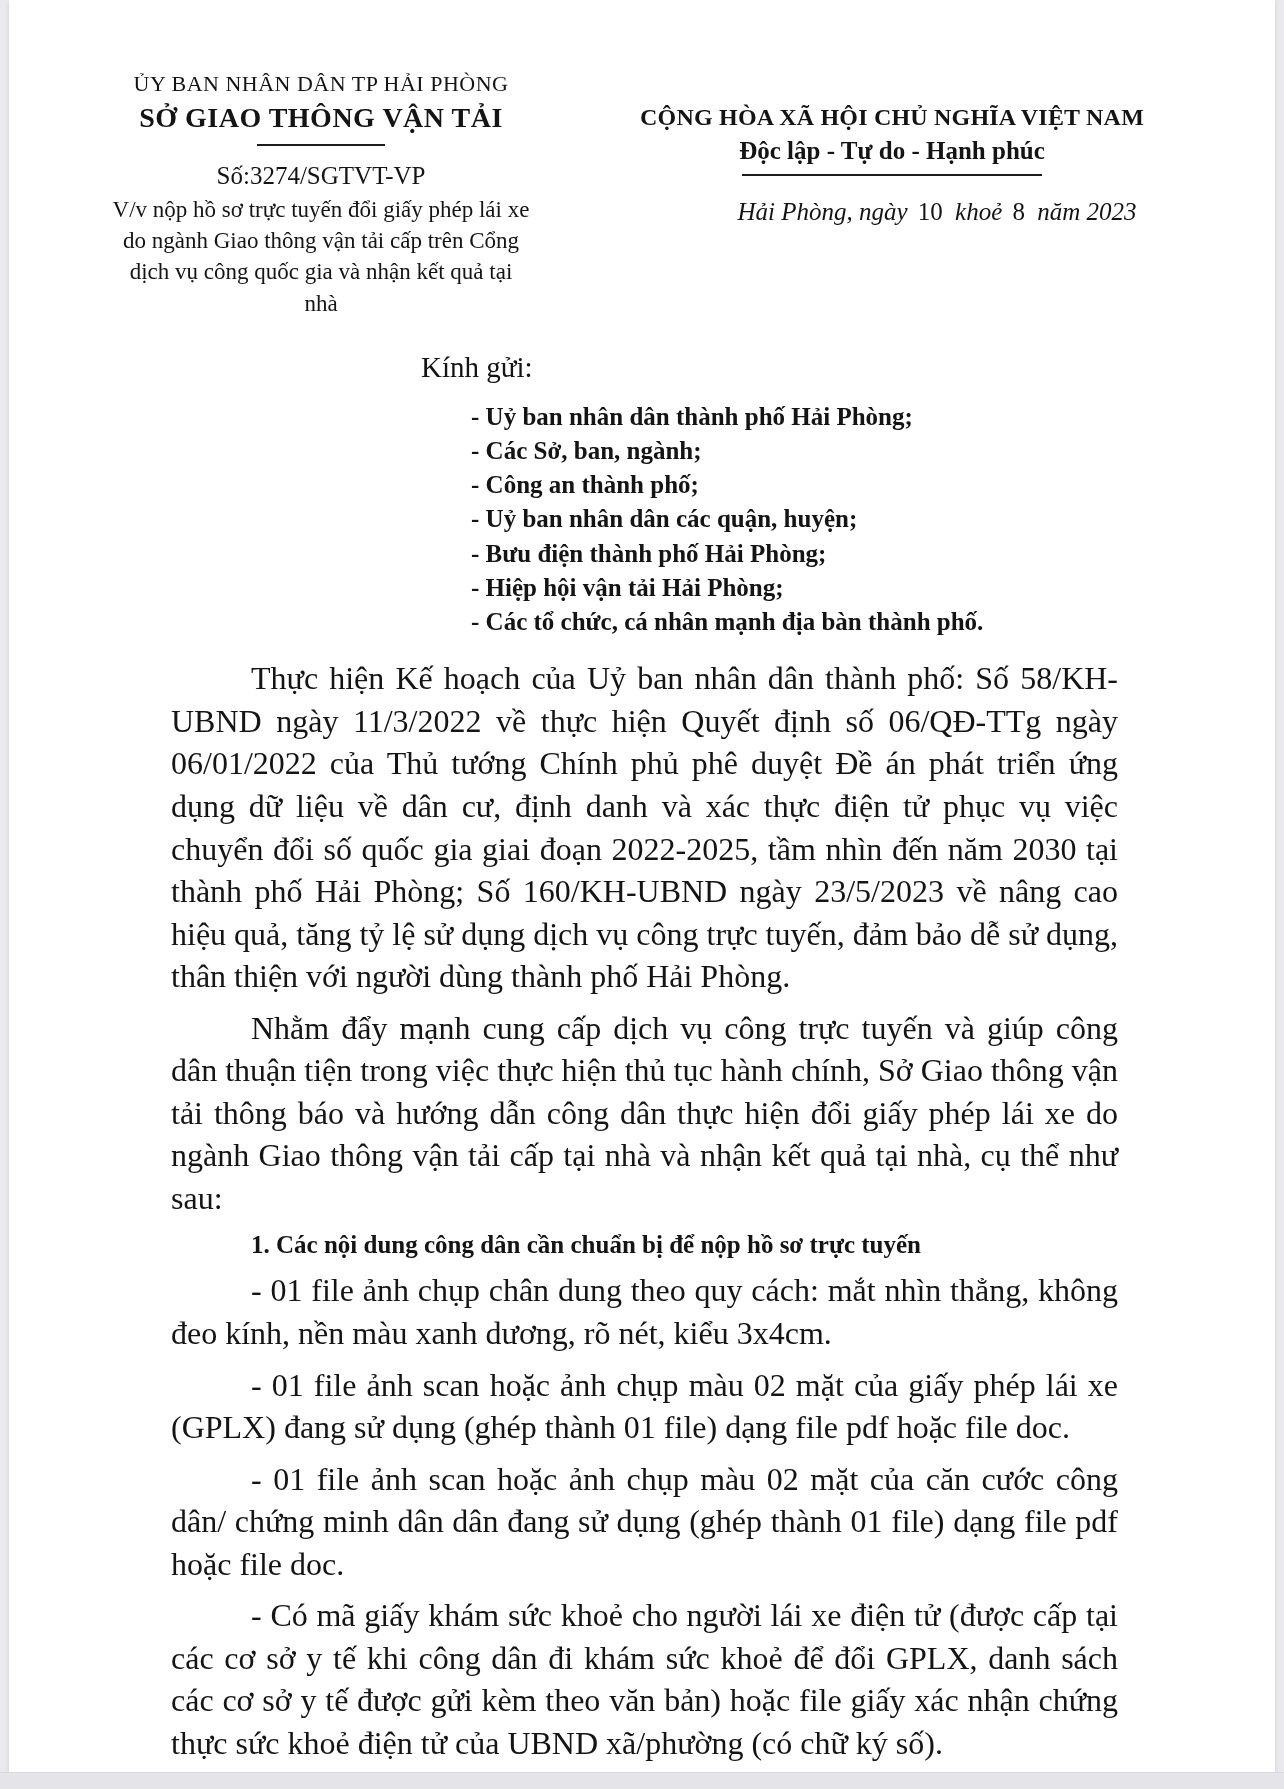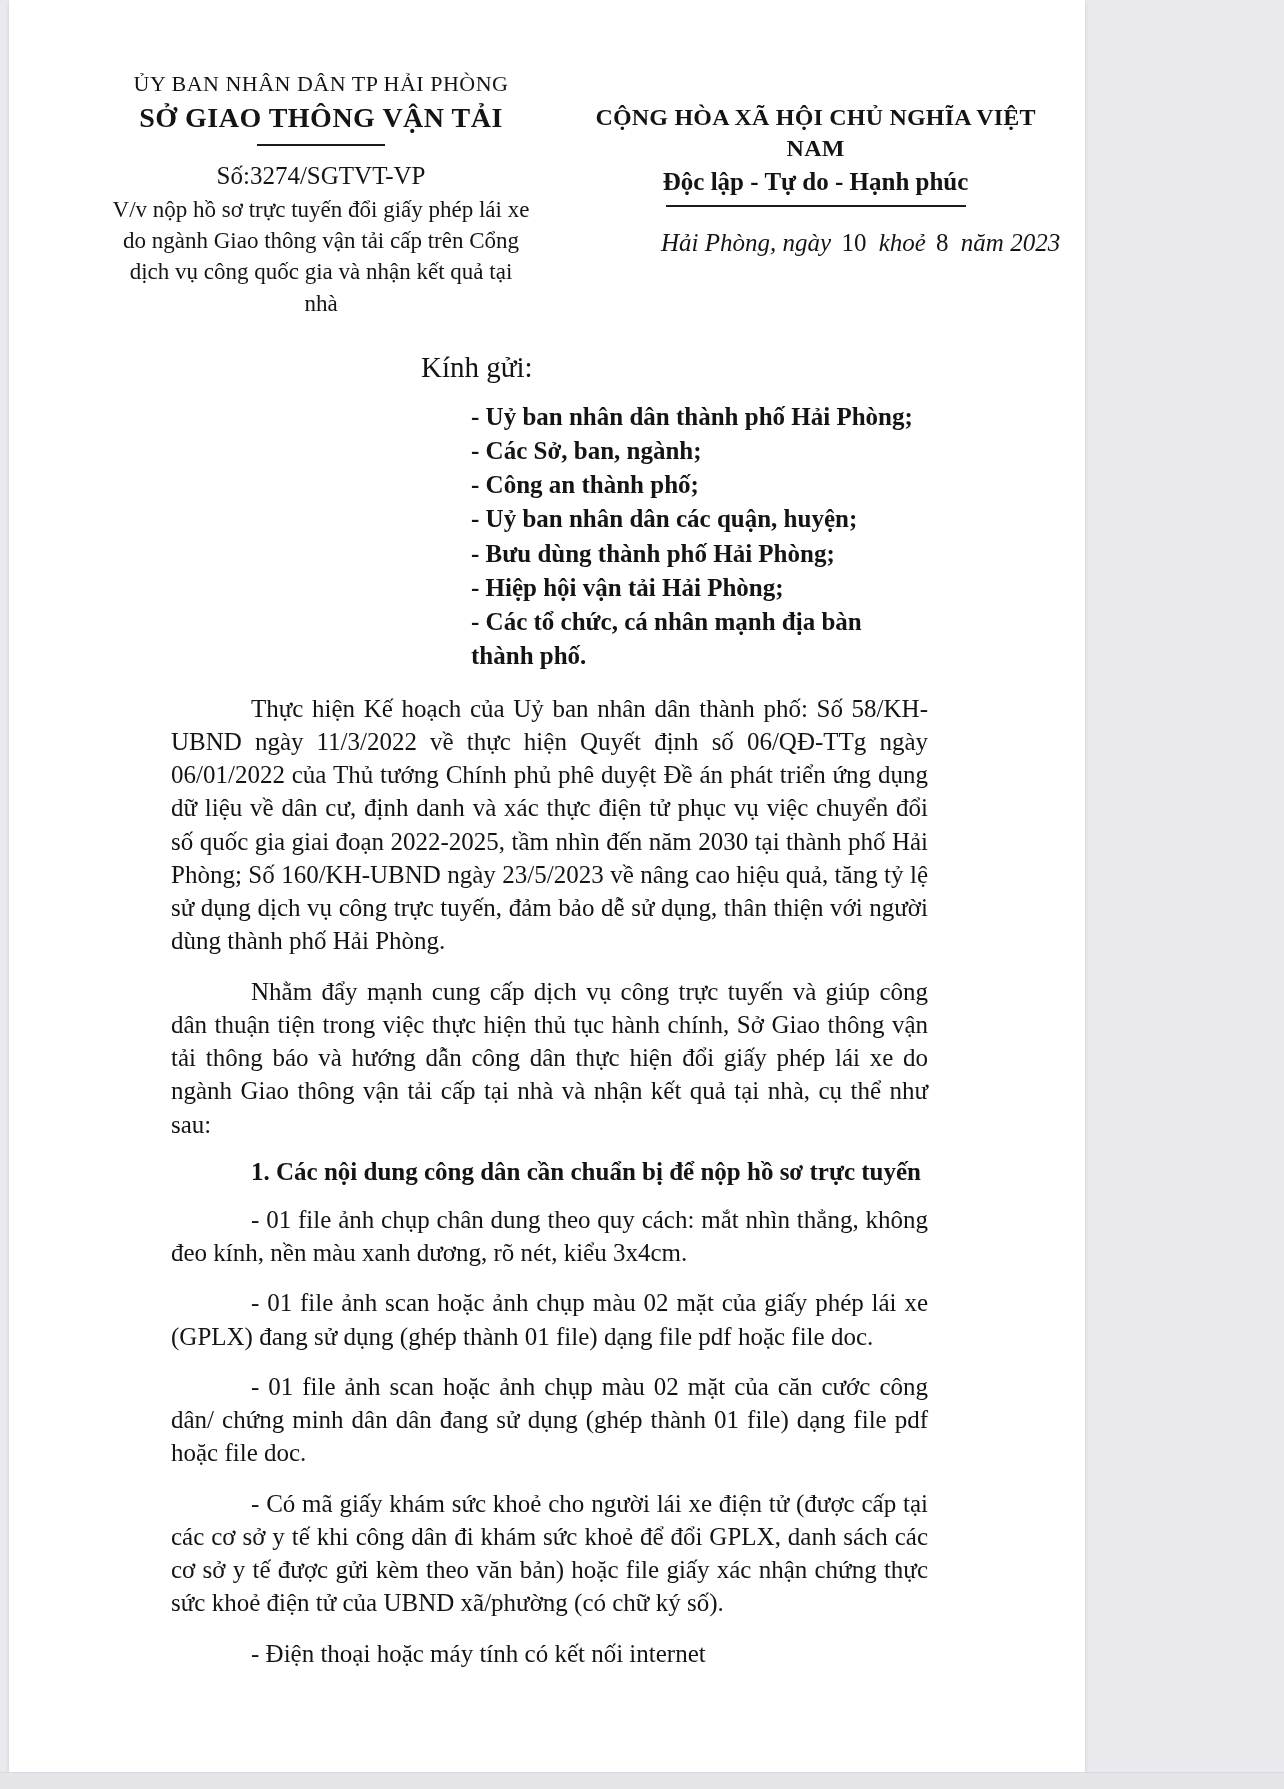--- a/index.html
+++ b/index.html
@@ -14,21 +14,21 @@
     height: 1789px;
     margin: 0 auto;
     position: relative;
     overflow: hidden;
     background: #e9e9ee;
   }
   .page {
     position: absolute;
     left: 9px;
     top: 0;
-    width: 1076px;
+    width: 1266px;
     height: 1772px;
     background: #ffffff;
     box-sizing: border-box;
     padding: 70px 62px 40px 62px;
     box-shadow: 0 2px 4px rgba(0,0,0,0.12);
   }
   
   .header-row {
     display: flex;
     align-items: flex-start;
@@ -104,25 +104,25 @@
     font-size: 29px;
     margin: 32px 0 16px 250px;
   }
   .recipients {
     margin-left: 300px;
     font-size: 25px;
     line-height: 1.37;
   }
   .recipient-line { margin: 0; font-weight: bold; }
   .para {
-    font-size: 25px;
+    font-size: 32px;
     line-height: 1.33;
     text-align: justify;
     text-indent: 80px;
-    margin: 17px 0;
+    margin: 9px 0;
   }
   .section-heading {
     font-size: 25px;
     font-weight: bold;
     text-indent: 80px;
     margin: 12px 0 10px 0;
   }
   .first-para { margin-top: 18px; }
   
   .page-bottom-edge {
@@ -165,21 +165,21 @@
     </div>
 
     <div class="content">
       <div class="salutation">Kính gửi:</div>
 
       <div class="recipients">
         <div class="recipient-line">- Uỷ ban nhân dân thành phố Hải Phòng;</div>
         <div class="recipient-line">- Các Sở, ban, ngành;</div>
         <div class="recipient-line">- Công an thành phố;</div>
         <div class="recipient-line">- Uỷ ban nhân dân các quận, huyện;</div>
-        <div class="recipient-line">- Bưu dùng thành phố Hải Phòng;</div>
+        <div class="recipient-line">- Bưu điện thành phố Hải Phòng;</div>
         <div class="recipient-line">- Hiệp hội vận tải Hải Phòng;</div>
         <div class="recipient-line">- Các tổ chức, cá nhân mạnh địa bàn thành phố.</div>
       </div>
 
       <p class="para first-para">Thực hiện Kế hoạch của Uỷ ban nhân dân thành phố: Số 58/KH-UBND ngày 11/3/2022 về thực hiện Quyết định số 06/QĐ-TTg ngày 06/01/2022 của Thủ tướng Chính phủ phê duyệt Đề án phát triển ứng dụng dữ liệu về dân cư, định danh và xác thực điện tử phục vụ việc chuyển đổi số quốc gia giai đoạn 2022-2025, tầm nhìn đến năm 2030 tại thành phố Hải Phòng; Số 160/KH-UBND ngày 23/5/2023 về nâng cao hiệu quả, tăng tỷ lệ sử dụng dịch vụ công trực tuyến, đảm bảo dễ sử dụng, thân thiện với người dùng thành phố Hải Phòng.</p>
       <p class="para">Nhằm đẩy mạnh cung cấp dịch vụ công trực tuyến và giúp công dân thuận tiện trong việc thực hiện thủ tục hành chính, Sở Giao thông vận tải thông báo và hướng dẫn công dân thực hiện đổi giấy phép lái xe do ngành Giao thông vận tải cấp tại nhà và nhận kết quả tại nhà, cụ thể như sau:</p>
 
       <div class="section-heading">1. Các nội dung công dân cần chuẩn bị để nộp hồ sơ trực tuyến</div>
 
       <p class="para">- 01 file ảnh chụp chân dung theo quy cách: mắt nhìn thẳng, không đeo kính, nền màu xanh dương, rõ nét, kiểu 3x4cm.</p>

